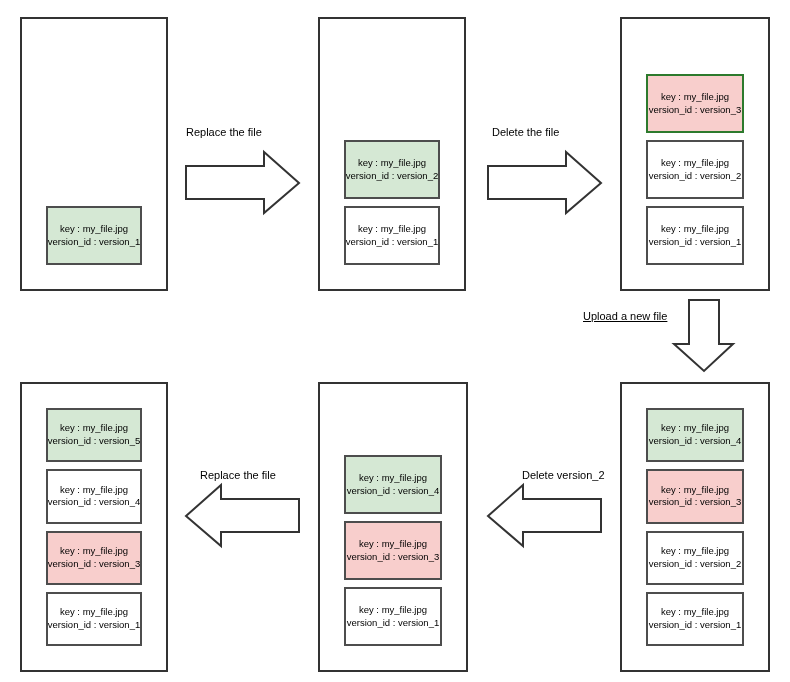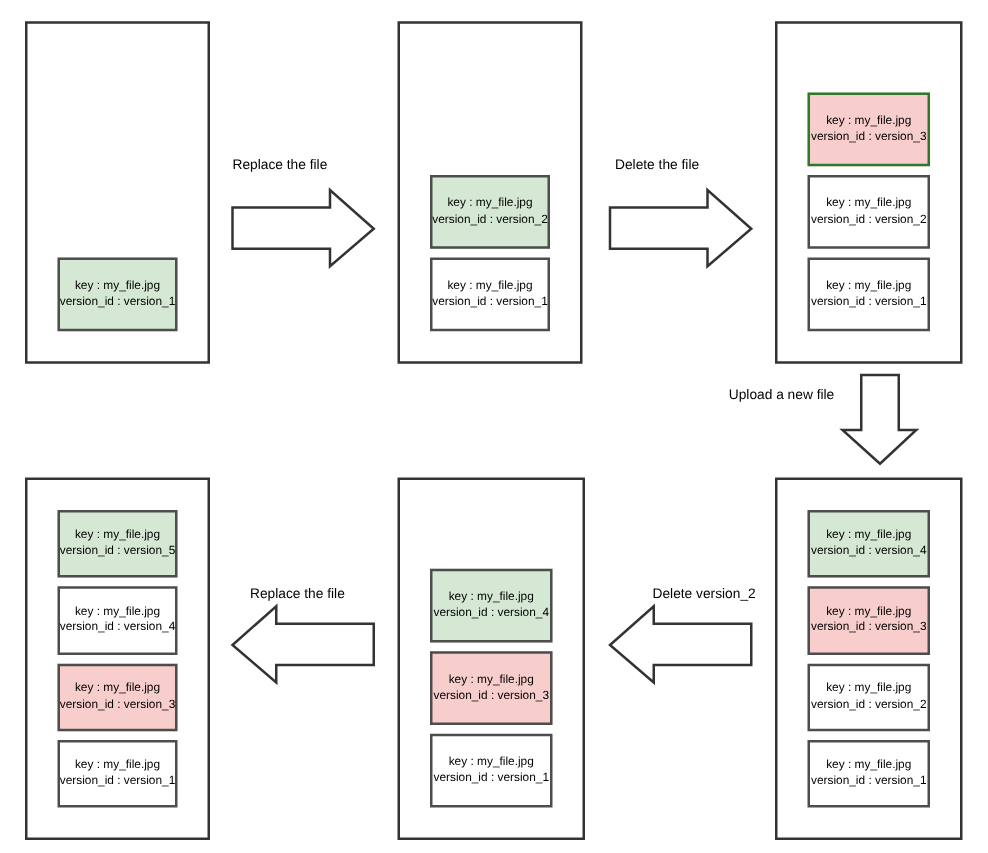--- a/index.html
+++ b/index.html
@@ -68,21 +68,21 @@
     position: absolute;
     font-size: 11px;
     color: #000000;
     white-space: nowrap;
   }
   .ar-right-1 { left: 186px; top: 152px; }
   .lb-right-1 { left: 186px; top: 126px; }
   .ar-right-2 { left: 488px; top: 152px; }
   .lb-right-2 { left: 492px; top: 126px; }
   .ar-down-1  { left: 673px; top: 300px; }
-  .lb-down-1  { left: 583px; top: 310px; }
+  .lb-down-1  { left: 583px; top: 310px; text-decoration: underline; }
   .ar-left-1  { left: 488px; top: 485px; }
   .lb-left-1  { left: 494px; top: 469px; padding-left: 28px; }
   .ar-left-2  { left: 186px; top: 485px; }
   .lb-left-2  { left: 200px; top: 469px; }
 </style>
 </head>
 <body>
 
 <div id="canvas">
 

